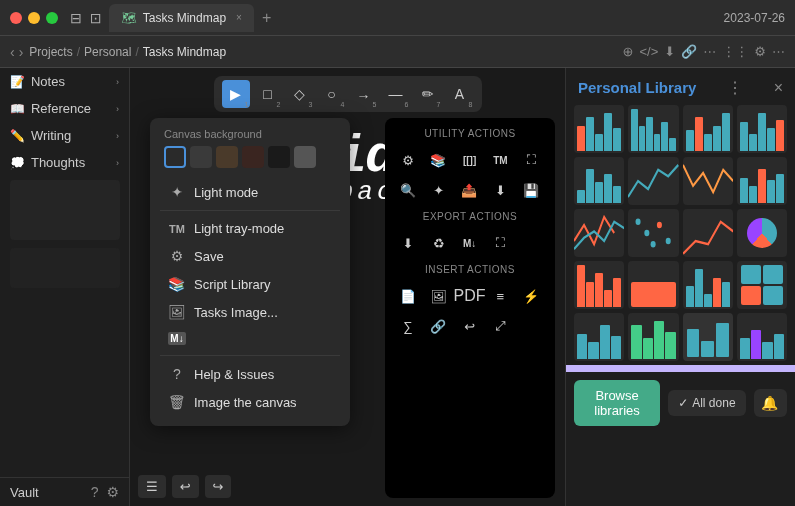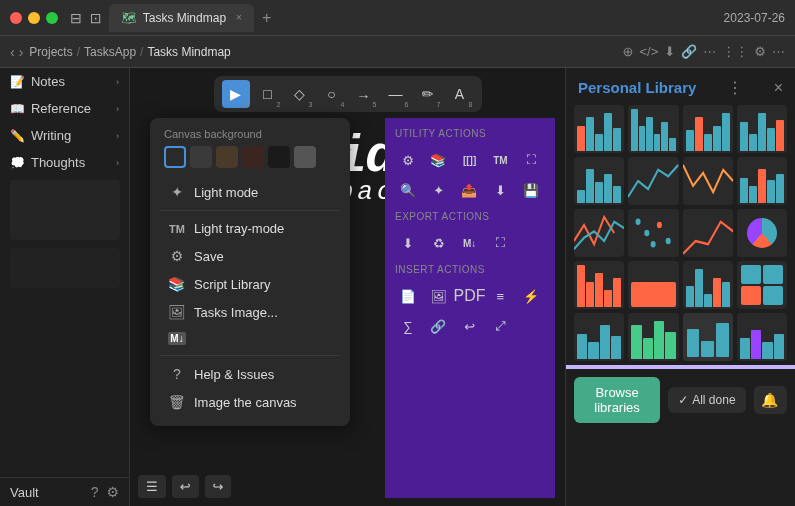--- a/index.html
+++ b/index.html
@@ -265,29 +265,30 @@
       cursor: pointer;
     }
     .menu-item-icon { font-size: 14px; color: #aaa; width: 18px; text-align: center; }
     .menu-divider { height: 1px; background: #3a3a3a; margin: 4px 0; }
 
     
     .actions-panel {
       position: absolute;
       top: 50px;
       right: 10px;
-      background: #4c1d95;
-      border-radius: 0;
+      background: #000000;
+      border-radius: 8px;
       padding: 10px;
       width: 170px;
       z-index: 15;
       display: flex;
       flex-direction: column;
       gap: 8px;
       bottom: 8px;
+      text-align: center;
     }
     .actions-section-title {
       font-size: 10px;
       color: #888;
       letter-spacing: 0.5px;
     }
     .actions-grid {
       display: grid;
       grid-template-columns: repeat(5, 1fr);
       gap: 4px;
@@ -322,21 +323,21 @@
     .library-title {
       font-size: 15px;
       font-weight: 600;
       color: #4a90d9;
     }
     .library-close { color: #888; cursor: pointer; font-size: 16px; }
     .library-more { color: #888; cursor: pointer; font-size: 16px; }
 
     .library-footer {
       padding: 8px;
-      border-top: 4px solid #c4b5fd;
+      border-top: 7px solid #c4b5fd;
     }
     .browse-btn {
       width: 100%;
       background: #4a8;
       color: white;
       border: none;
       border-radius: 6px;
       padding: 8px;
       font-size: 13px;
       cursor: pointer;
@@ -400,21 +401,21 @@
 </div>
 
 <div class="nav-bar">
   <div class="nav-arrows">
     <span class="nav-arrow">‹</span>
     <span class="nav-arrow">›</span>
   </div>
   <div class="breadcrumb">
     <span style="color:#aaa; cursor:pointer;">Projects</span>
     <span class="breadcrumb-sep">/</span>
-    <span style="color:#aaa; cursor:pointer;">TasksApp</span>
+    <span style="color:#aaa; cursor:pointer;">Personal</span>
     <span class="breadcrumb-sep">/</span>
     <span class="breadcrumb-current">Tasks Mindmap</span>
   </div>
   <div class="nav-right">
     <span>⊕</span>
     <span>&lt;/&gt;</span>
     <span>⬇</span>
     <span>🔗</span>
     <span>⋯</span>
     <span>⋮⋮</span>

